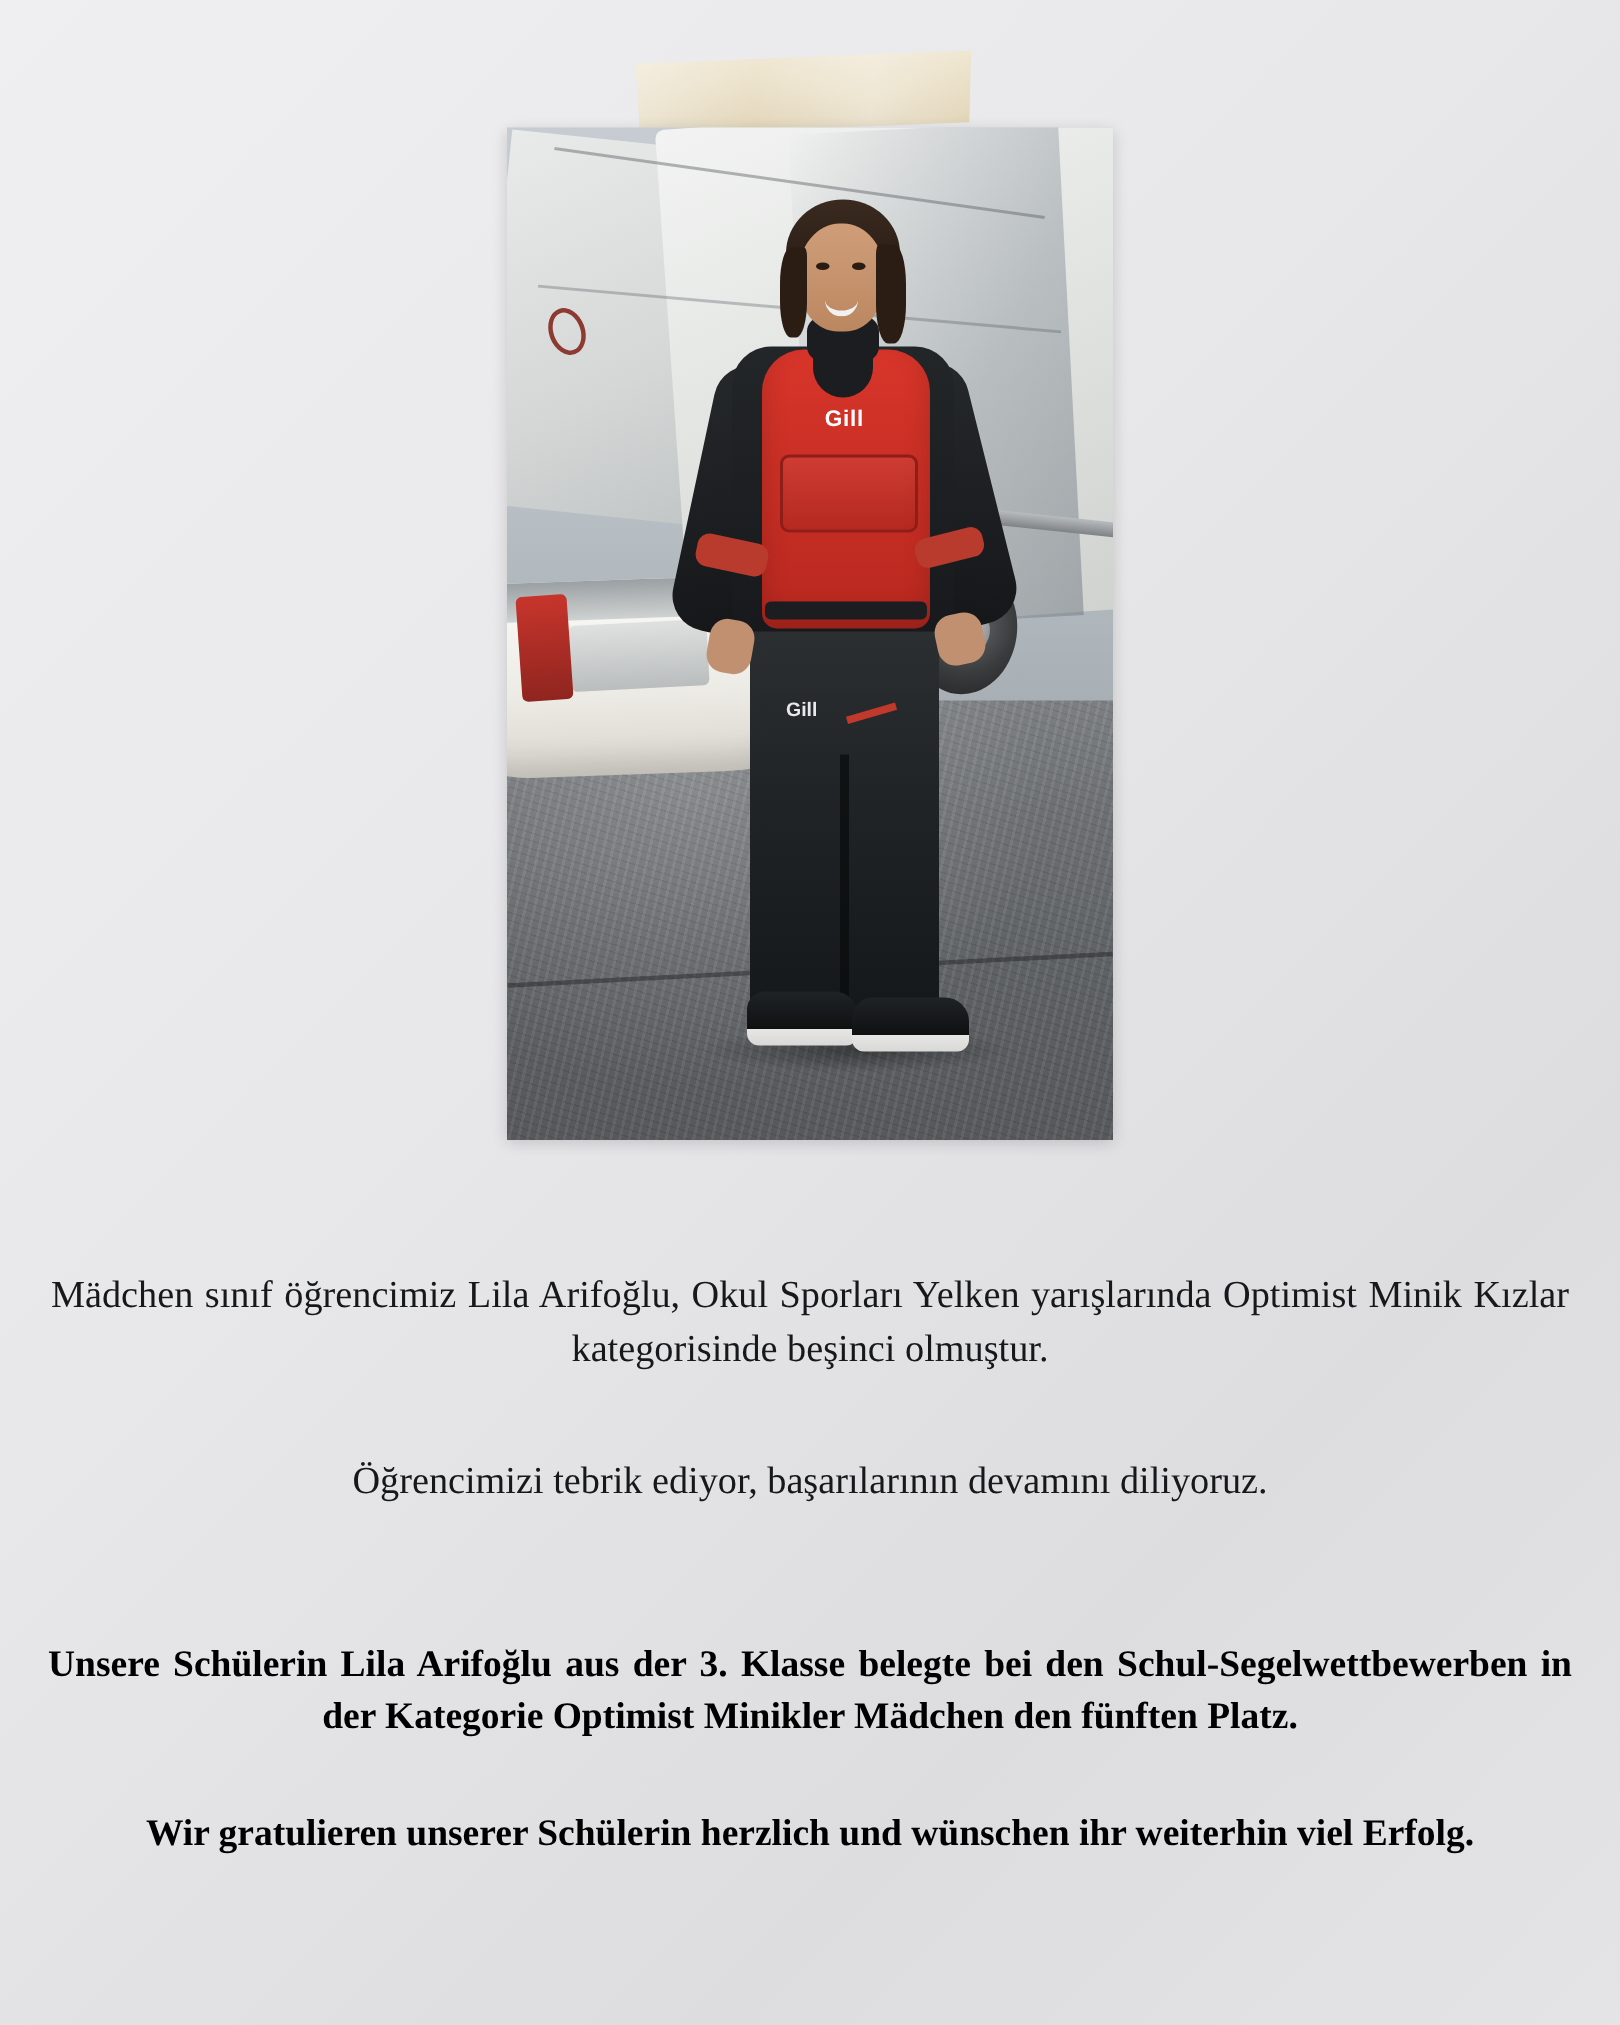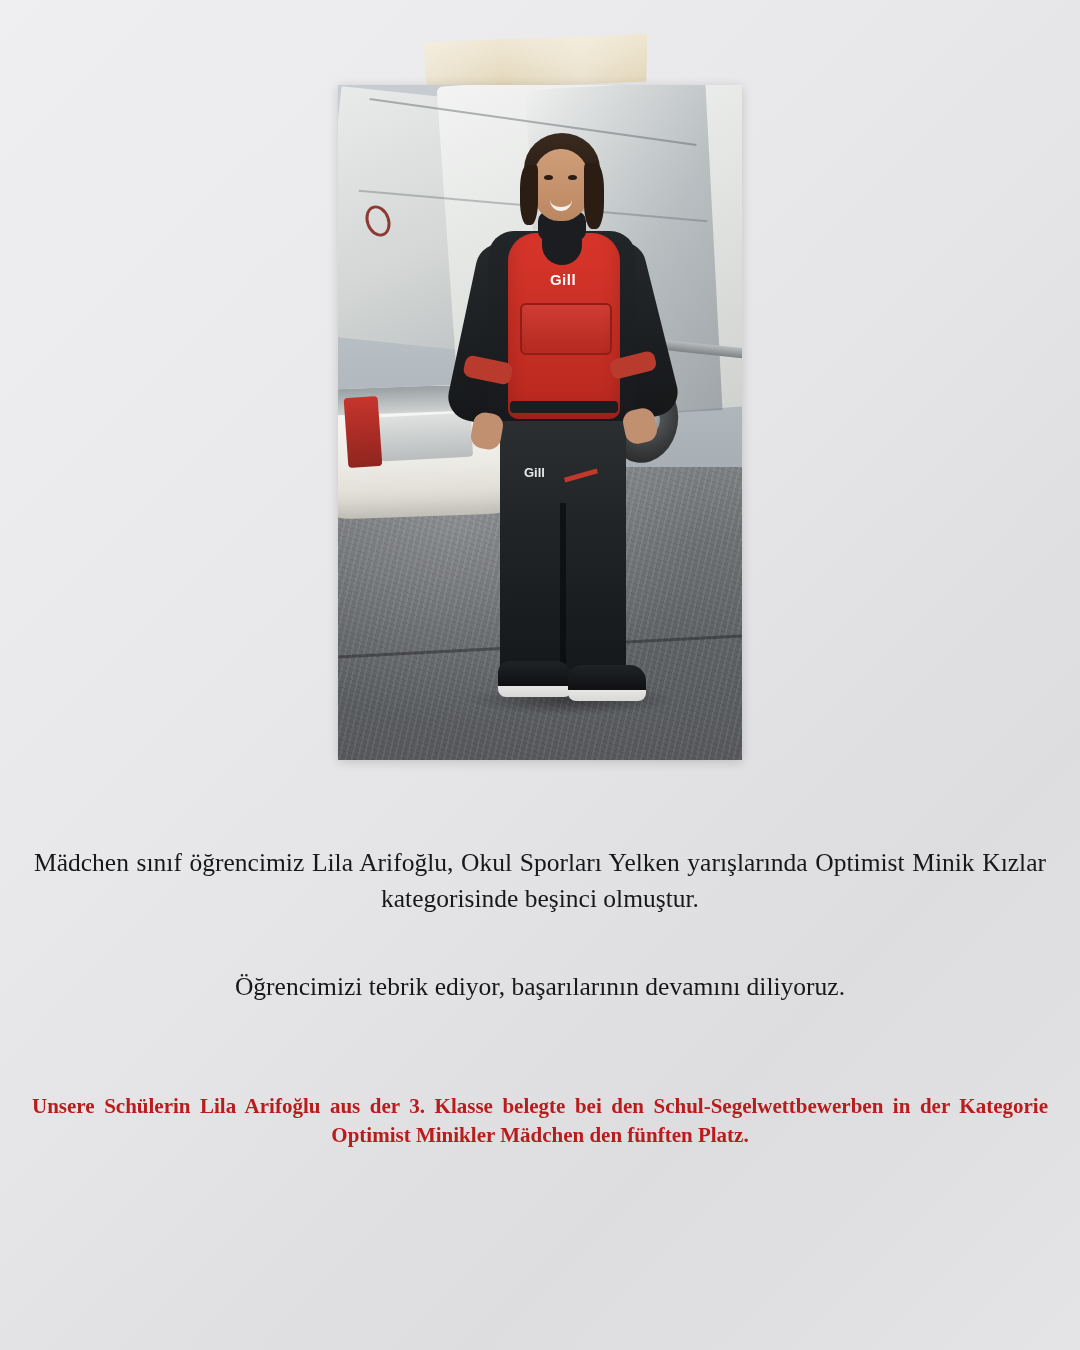--- a/index.html
+++ b/index.html
@@ -302,23 +302,23 @@
     margin: 0 0 6px 0;
     padding: 0 4px;
   }
   .p-tr.second {
     margin-top: 52px;
     text-align: center;
   }
   .p-de {
     font-family: "Liberation Serif", serif;
     font-weight: 700;
-    font-size: 21px;
+    font-size: 25px;
     line-height: 1.42;
-    color: #b91c1c;
+    color: #000000;
     text-align: justify;
     text-align-last: center;
     margin: 0;
     padding: 0 2px;
   }
   .p-de.first { margin-top: 86px; }
   .p-de.second { margin-top: 42px; }
 </style>
 </head>
 <body>
@@ -375,13 +375,14 @@
         <div class="shoe-r"></div>
       </div>
     </div>
   </div>
 </div>
 
 <div class="text-area">
   <p class="p-tr">Mädchen sınıf öğrencimiz Lila Arifoğlu, Okul Sporları Yelken yarışlarında Optimist Minik Kızlar kategorisinde beşinci olmuştur.</p>
   <p class="p-tr second">Öğrencimizi tebrik ediyor, başarılarının devamını diliyoruz.</p>
   <p class="p-de first">Unsere Schülerin Lila Arifoğlu aus der 3. Klasse belegte bei den Schul-Segelwettbewerben in der Kategorie Optimist Minikler Mädchen den fünften Platz.</p>
+  <p class="p-de second">Wir gratulieren unserer Schülerin herzlich und wünschen ihr weiterhin viel Erfolg.</p>
 </div>
 
 </body></html>

